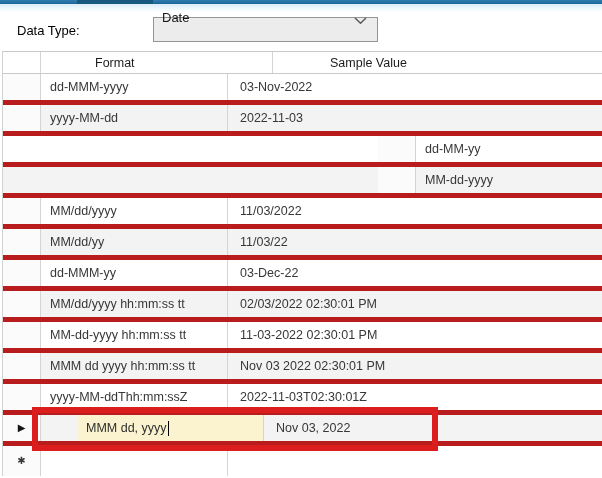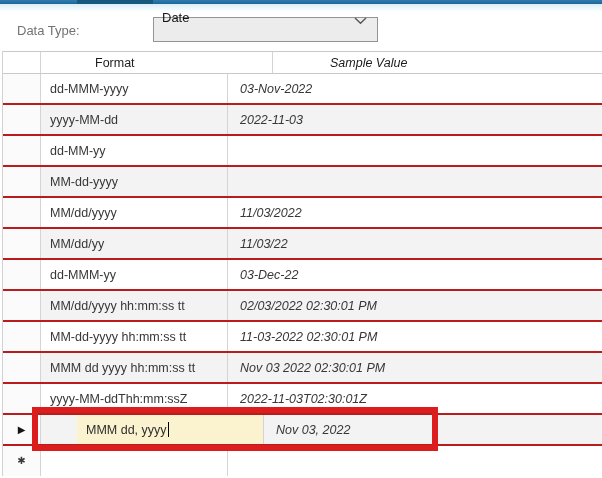--- a/index.html
+++ b/index.html
@@ -21,21 +21,21 @@
     background: var(--topbar-blue-dark, #17587f);
   }
   .topfade {
     position: absolute; top: 4px; left: 0; width: 602px; height: 8px;
     background: linear-gradient(#d9edf9, #ffffff);
   }
 
   
   .datatype-label {
     position: absolute; left: 17px; top: 23px;
-    font-size: 13px; color: #737373;
+    font-size: 13px; color: #000000;
   }
   .combo {
     position: absolute; left: 153px; top: 17px; width: 225px; height: 25px;
     box-sizing: border-box;
     border: 1px solid #949494;
     background: #ececec;
     display: flex; align-items: flex-end;
     padding: 0 10px 16px 8px;
     font-size: 13px; color: #151515;
     cursor: default;
@@ -51,43 +51,44 @@
   .hdr {
     display: flex; height: 23px; box-sizing: border-box;
     border-top: 1px solid #c9c9c9;
     border-bottom: 1px solid #c9c9c9;
     background: #ffffff;
     color: #1c1c1c;
     gap: 45px;
   }
   .row {
     display: flex; height: 31px; box-sizing: border-box;
-    border-bottom: 2px solid #b91c1c;
+    border-bottom: 5px solid #b91c1c;
     background: #ffffff;
+    justify-content: flex-end;
   }
   .row.alt { background: var(--row-stripe-gray, #f3f3f3); }
   .c-hdr {
     width: 38px; box-sizing: border-box; flex: none;
     border-right: 1px solid #d4d4d4;
     background: #fbfbfb;
     display: flex; align-items: center; justify-content: center;
   }
   .hdr .c-hdr { background: #ffffff; }
   .c-fmt {
     width: 187px; box-sizing: border-box; flex: none;
     border-right: 1px solid #d4d4d4;
     display: flex; align-items: center;
     padding-left: 9px;
     white-space: nowrap; overflow: hidden;
   }
   .c-val {
     flex: 1;
     display: flex; align-items: center;
     padding-left: 12px;
-    white-space: nowrap; overflow: hidden; font-style: italic;
+    white-space: nowrap; overflow: hidden;
   }
   .row.editing .c-fmt { background: var(--edit-cell-yellow, #fbf3cf); color: #2e2e2e; margin-left: 36px; }
   .caret {
     display: none; width: 1px; height: 15px; background: #000;
     margin-left: 1px; flex: none;
   }
   .row.editing .caret { display: inline-block; }
   .marker { font-size: 10px; color: #141414; line-height: 1; }
   .newrow-glyph { font-size: 10px; color: #3a3a3a; line-height: 1; }
   .newrow { display: flex; height: 30px; box-sizing: border-box; background: #ffffff; }

